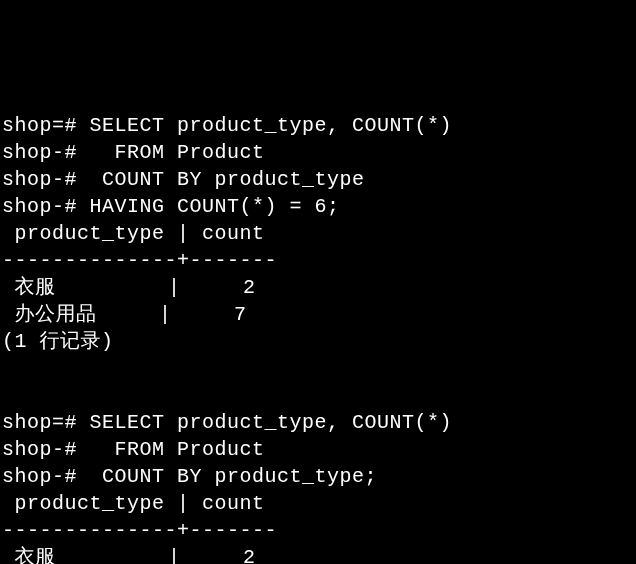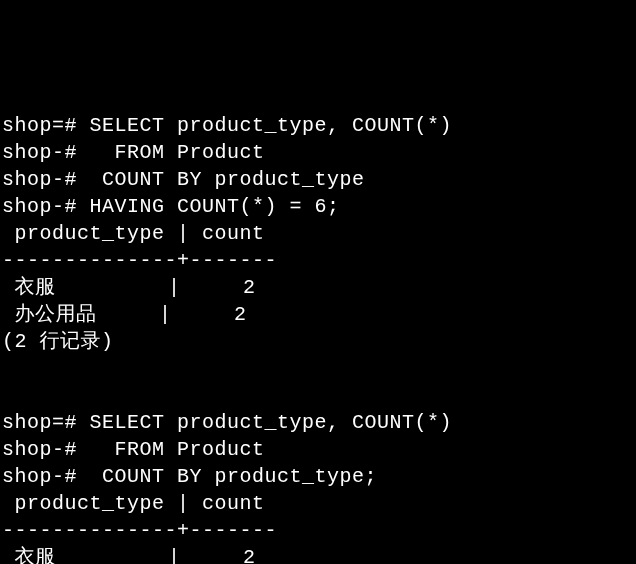--- a/index.html
+++ b/index.html
@@ -28,22 +28,22 @@
 
 
 
 <div class="terminal"><span>shop=# SELECT product_type, COUNT(*)</span>
 <span>shop-#   FROM Product</span>
 <span>shop-#  COUNT BY product_type</span>
 <span>shop-# HAVING COUNT(*) = 6;</span>
 <span> product_type | count</span>
 <span>--------------+-------</span>
 <span> 衣服         |     2</span>
-<span> 办公用品     |     2</span>
-<span>(2 行记录)</span>
+<span> 办公用品     |     7</span>
+<span>(1 行记录)</span>
 <span></span>
 <span></span>
 <span>shop=# SELECT product_type, COUNT(*)</span>
 <span>shop-#   FROM Product</span>
 <span>shop-#  COUNT BY product_type;</span>
 <span> product_type | count</span>
 <span>--------------+-------</span>
 <span> 衣服         |     2</span>
 
 

